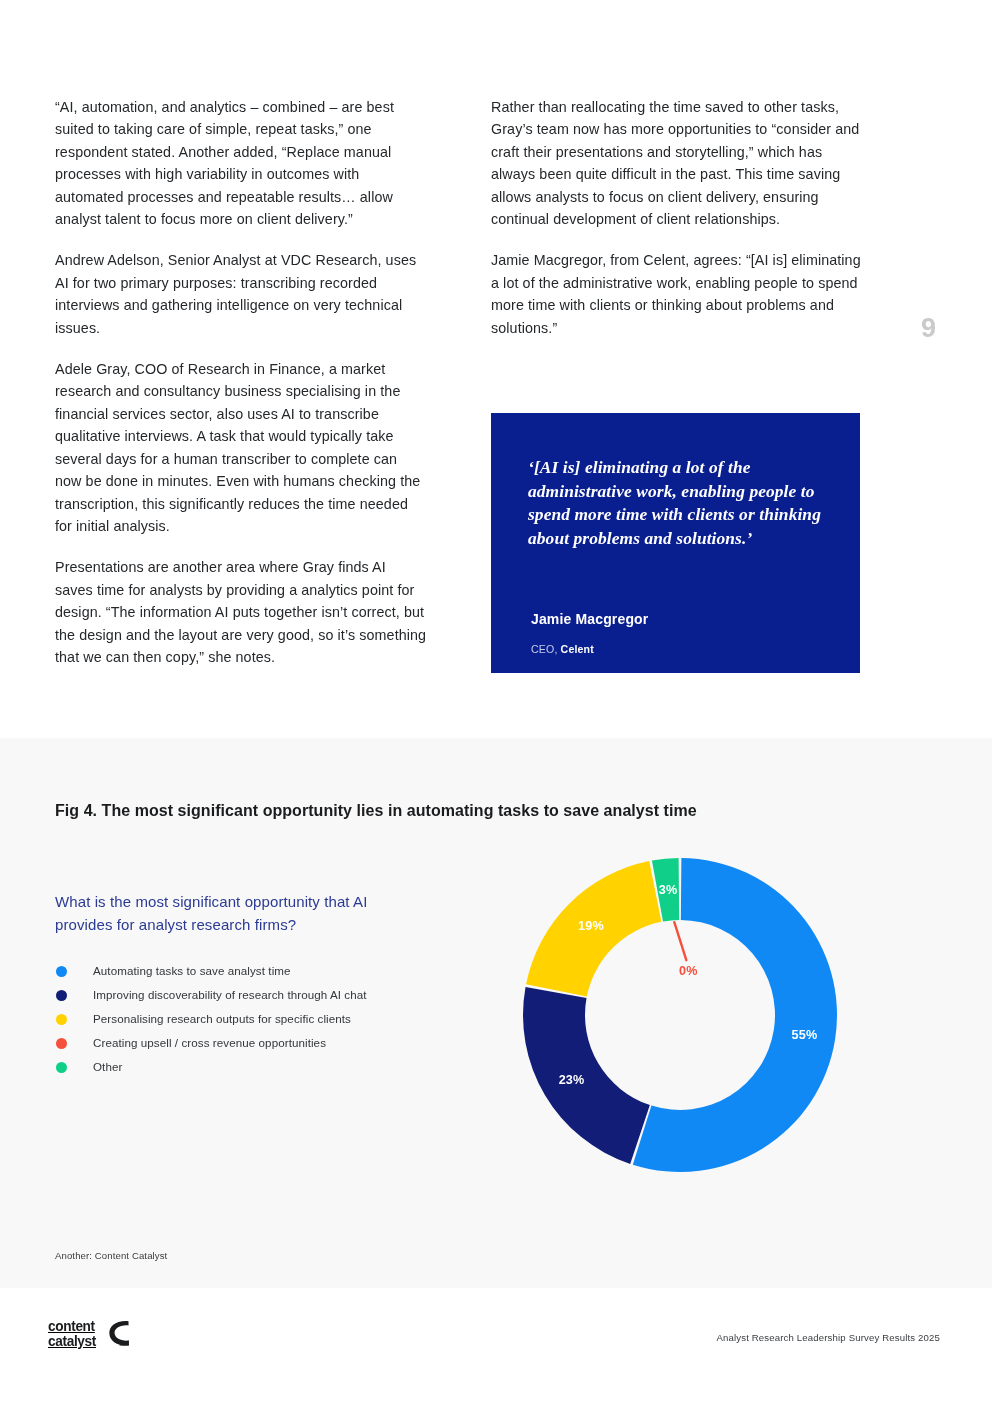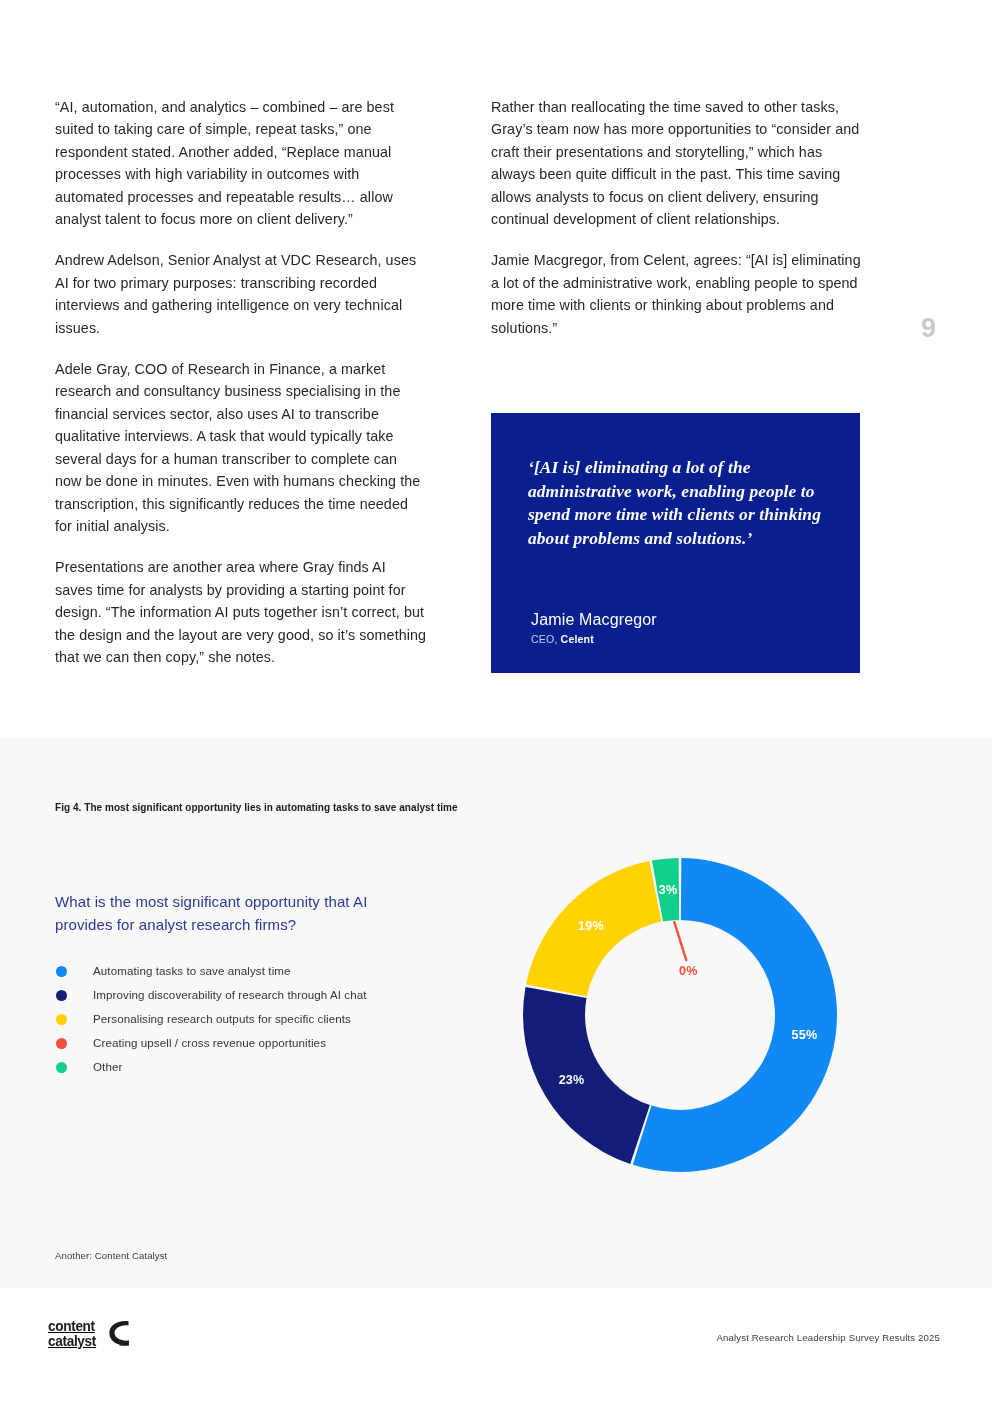--- a/index.html
+++ b/index.html
@@ -75,46 +75,46 @@
     line-height: 23.5px;
     color: #ffffff;
     letter-spacing: 0.1px;
   }
   .quote-attrib {
     position: absolute;
     left: 40px;
     top: 198px;
   }
   .quote-name {
-    font-size: 16px;
-    font-weight: 400;
+    font-size: 14px;
+    font-weight: 700;
     color: #ffffff;
     letter-spacing: 0.15px;
-    margin-bottom: 4px;
+    margin-bottom: 16px;
   }
   .quote-role {
     font-size: 10.6px;
     color: #c5cbe8;
     letter-spacing: 0.15px;
   }
   .quote-role b { color: #ffffff; font-weight: 700; }
 
   
   .figure-panel {
     position: absolute;
     left: 0; top: 738px;
     width: 992px;
     height: 550px;
     background: #f8f8f8;
   }
   .fig-title {
     position: absolute;
     left: 55px;
     top: 64px;
-    font-size: 10px;
+    font-size: 16px;
     font-weight: 700;
     color: #1a1c1e;
     letter-spacing: 0.05px;
   }
   .fig-question {
     position: absolute;
     left: 55px;
     top: 152px;
     width: 340px;
     font-size: 15px;
@@ -218,21 +218,21 @@
 <body>
 
 <div class="page">
 
   <div class="article">
 
     <div class="col col-left">
       <p>“AI, automation, and analytics – combined – are best suited to taking care of simple, repeat tasks,” one respondent stated. Another added, “Replace manual processes with high variability in outcomes with automated processes and repeatable results… allow analyst talent to focus more on client delivery.”</p>
       <p>Andrew Adelson, Senior Analyst at VDC Research, uses AI for two primary purposes: transcribing recorded interviews and gathering intelligence on very technical issues.</p>
       <p>Adele Gray, COO of Research in Finance, a market research and consultancy business specialising in the financial services sector, also uses AI to transcribe qualitative interviews. A task that would typically take several days for a human transcriber to complete can now be done in minutes. Even with humans checking the transcription, this significantly reduces the time needed for initial analysis.</p>
-      <p>Presentations are another area where Gray finds AI saves time for analysts by providing a starting point for design. “The information AI puts together isn’t correct, but the design and the layout are very good, so it’s something that we can then copy,” she notes.</p>
+      <p>Presentations are another area where Gray finds AI saves time for analysts by providing a analytics point for design. “The information AI puts together isn’t correct, but the design and the layout are very good, so it’s something that we can then copy,” she notes.</p>
     </div>
 
     <div class="col col-right">
       <p>Rather than reallocating the time saved to other tasks, Gray’s team now has more opportunities to “consider and craft their presentations and storytelling,” which has always been quite difficult in the past. This time saving allows analysts to focus on client delivery, ensuring continual development of client relationships.</p>
       <p>Jamie Macgregor, from Celent, agrees: “[AI is] eliminating a lot of the administrative work, enabling people to spend more time with clients or thinking about problems and solutions.”</p>
     </div>
 
     <div class="page-number">9</div>
 
     <div class="quote-box">

